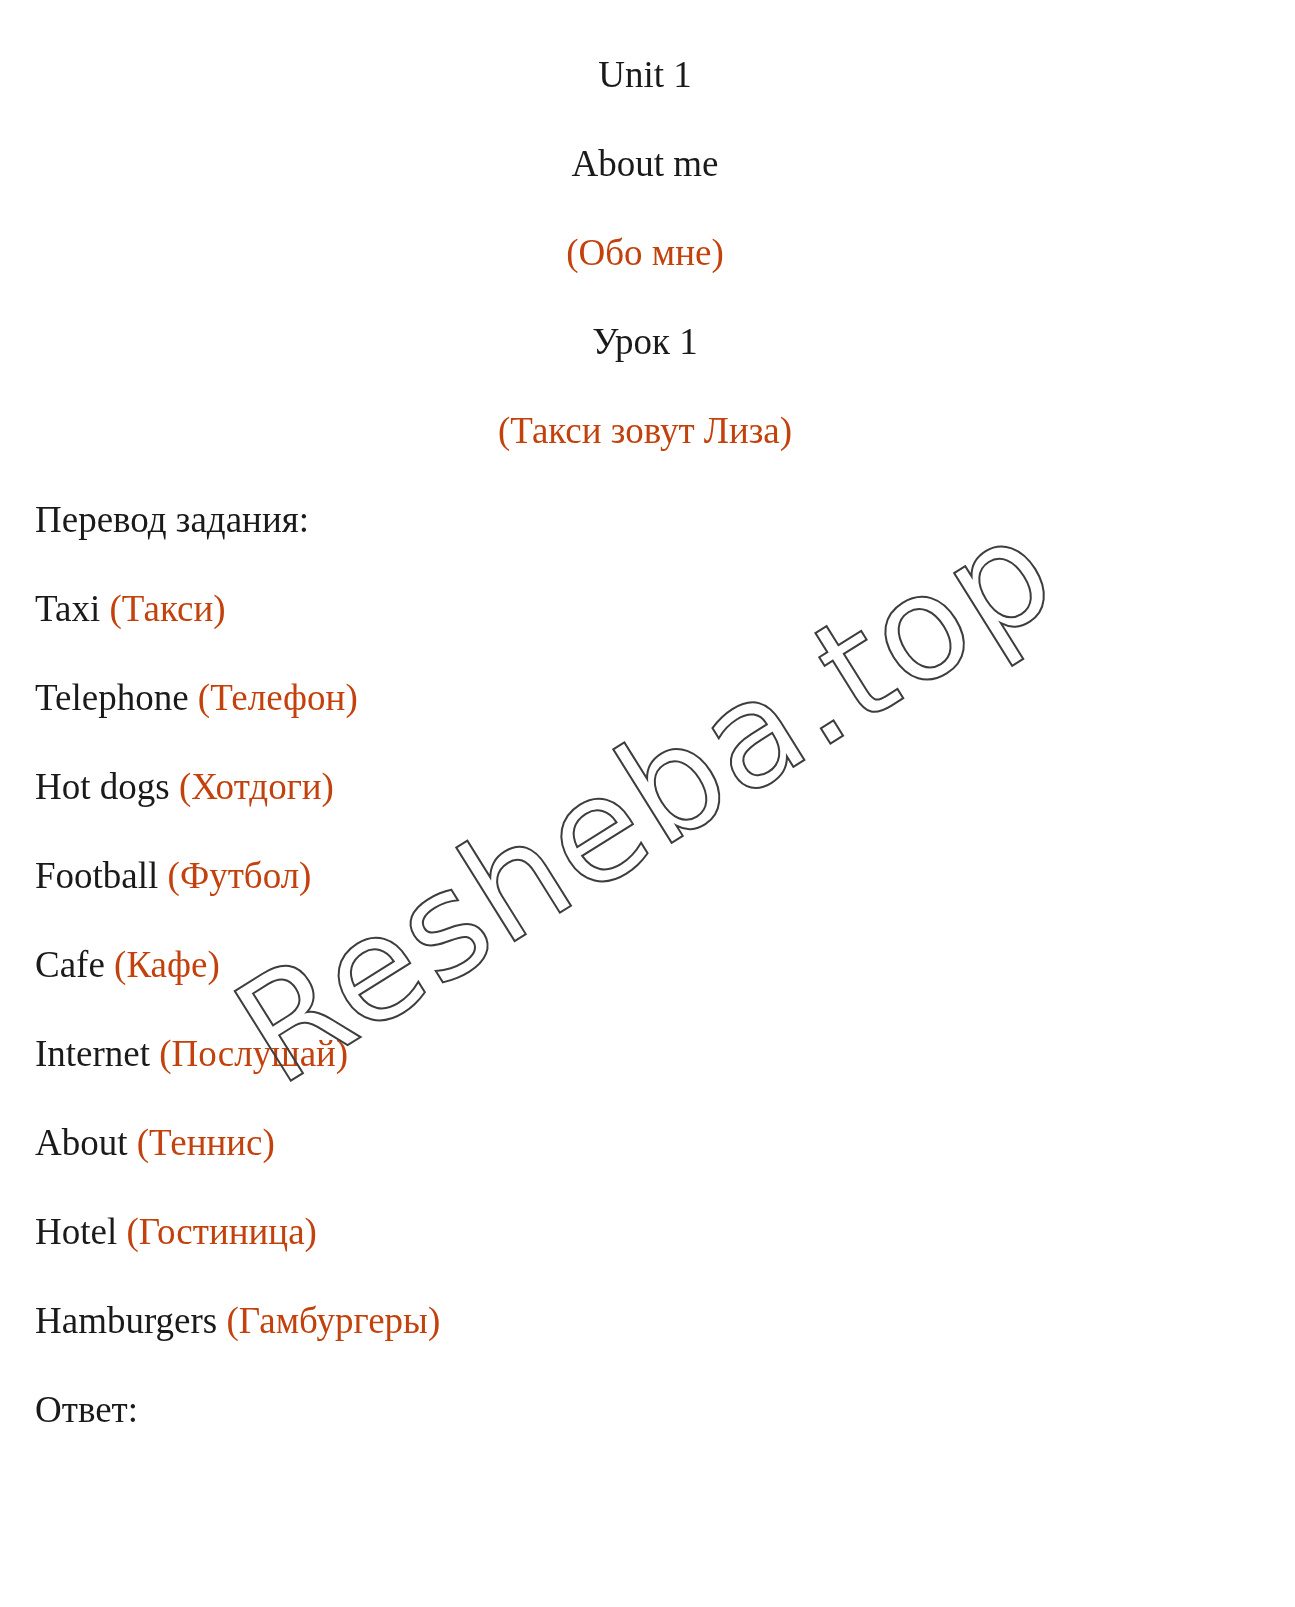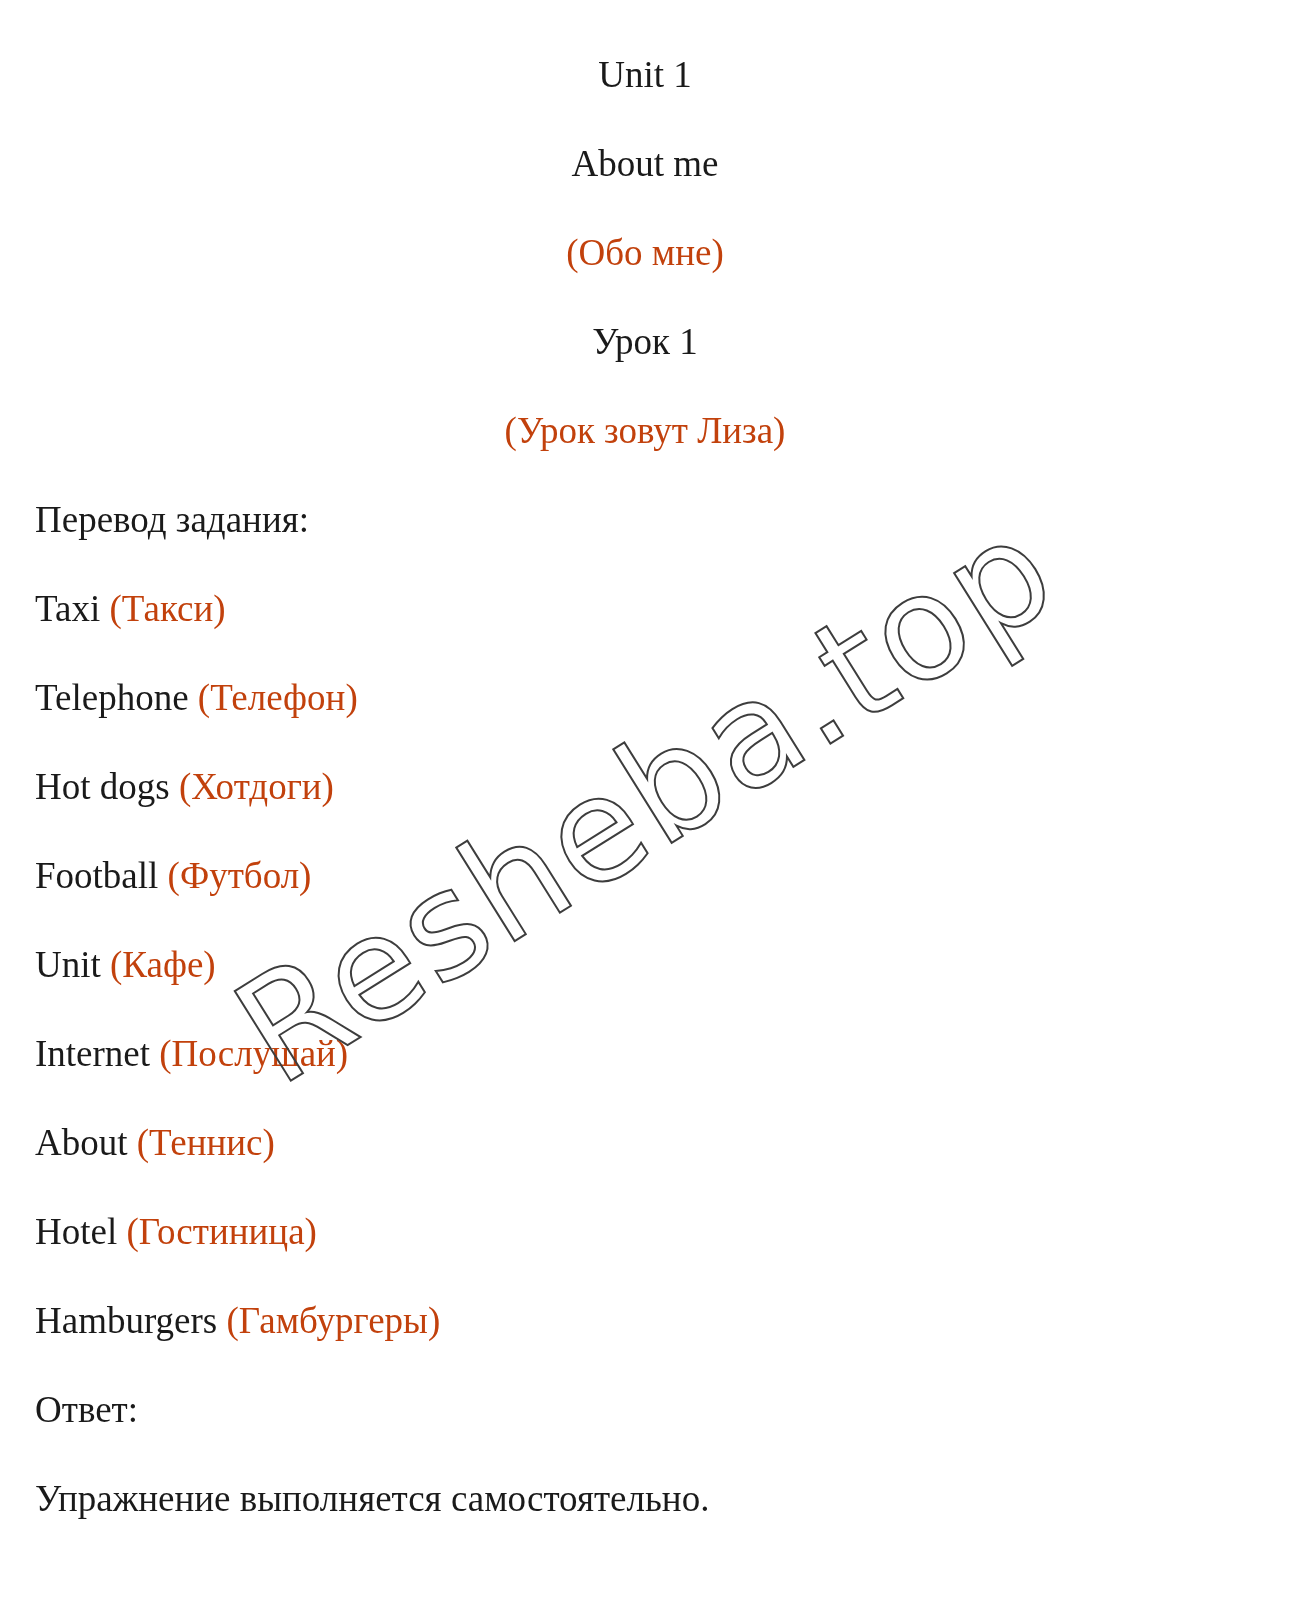--- a/index.html
+++ b/index.html
@@ -44,21 +44,21 @@
   </div>
 
   <div class="line center bold">Unit 1</div>
 
   <div class="line center">About me</div>
 
   <div class="line center muted">(Обо мне)</div>
 
   <div class="line center bold">Урок 1</div>
 
-  <div class="line center muted">(Урок зовут Лиза)</div>
+  <div class="line center muted">(Такси зовут Лиза)</div>
 
 
   <div class="line bold">Перевод задания:</div>
 
   <div class="line">
     <span>Taxi</span>
     <span class="muted">(Такси)</span>
   </div>
 
   <div class="line">
@@ -70,21 +70,21 @@
     <span>Hot dogs</span>
     <span class="muted">(Хотдоги)</span>
   </div>
 
   <div class="line">
     <span>Football</span>
     <span class="muted">(Футбол)</span>
   </div>
 
   <div class="line">
-    <span>Unit</span>
+    <span>Cafe</span>
     <span class="muted">(Кафе)</span>
   </div>
 
   <div class="line">
     <span>Internet</span>
     <span class="muted">(Послушай)</span>
   </div>
 
   <div class="line">
     <span>About</span>
@@ -96,15 +96,14 @@
     <span class="muted">(Гостиница)</span>
   </div>
 
   <div class="line">
     <span>Hamburgers</span>
     <span class="muted">(Гамбургеры)</span>
   </div>
 
   <div class="line bold">Ответ:</div>
 
-  <div class="line">Упражнение выполняется самостоятельно.</div>
 
 </div>
 
 </body></html>

